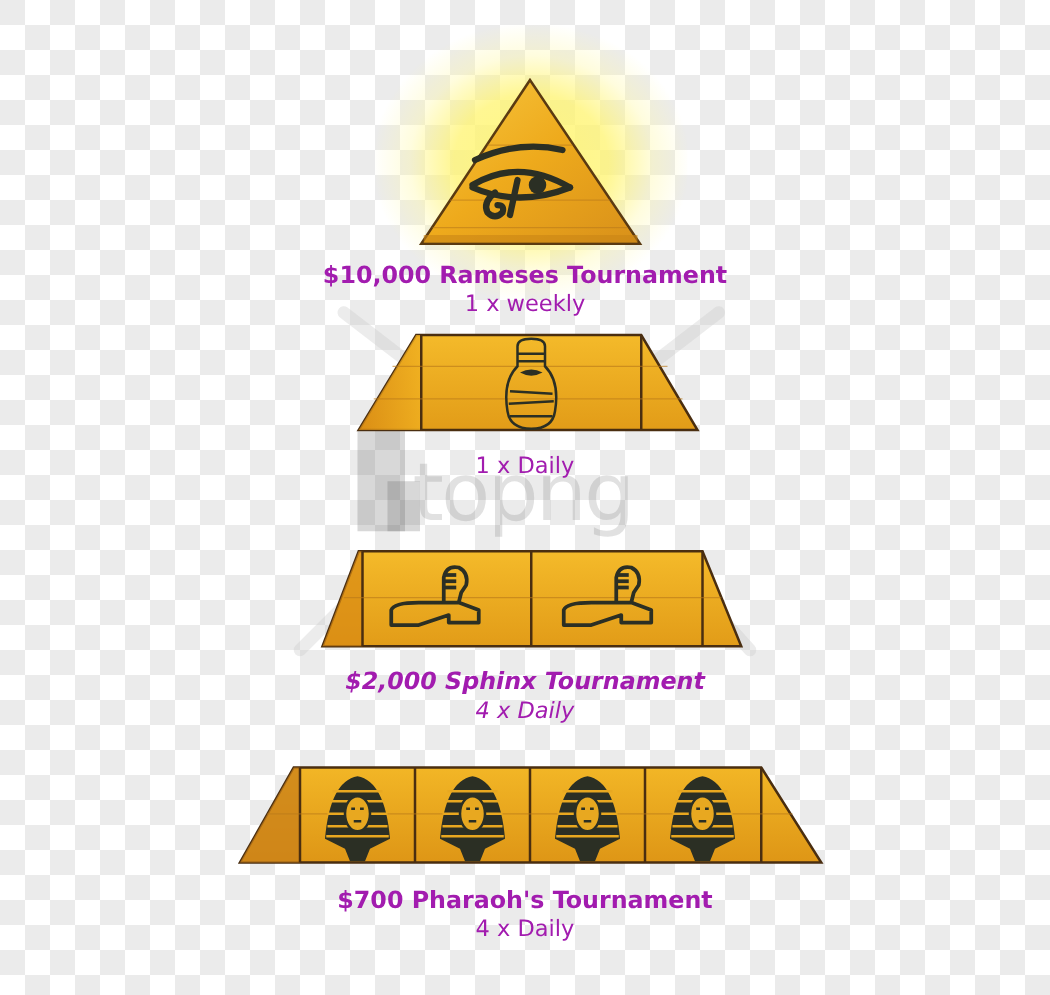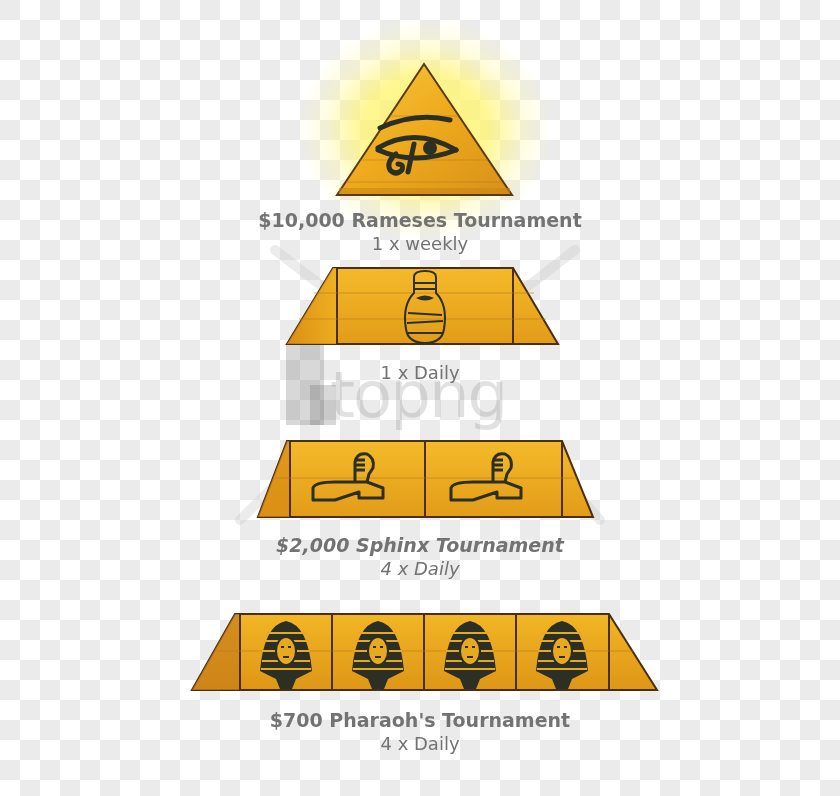--- a/index.html
+++ b/index.html
@@ -27,21 +27,21 @@
     background: rgba(100,100,100,0.25);
   }
   .rays { position: absolute; left: 0; top: 0; width: 840px; height: 796px; pointer-events:none; }
   .glow {
     position: absolute; left: 300px; top: 20px; width: 250px; height: 220px;
     background: radial-gradient(ellipse at center, rgba(255,246,120,0.95) 0%, rgba(255,244,110,0.75) 35%, rgba(255,248,160,0.35) 55%, rgba(255,255,255,0) 72%);
   }
   .tier-svg { position: absolute; overflow: visible; }
   .caption {
     position: absolute; left: 0; width: 840px; text-align: center;
-    color: #737373;
+    color: #a21caf;
   }
   .caption .title { font-size: 19px; font-weight: bold; line-height: 24px; display:block; }
   .caption .freq { font-size: 18px; line-height: 24px; display:block; }
 </style>
 </head>
 <body>
 
 <svg class="rays" viewBox="0 0 840 796">
   <g stroke="rgba(200,200,200,0.35)" stroke-width="10" stroke-linecap="round">
     <line x1="275" y1="250" x2="340" y2="300"></line>

